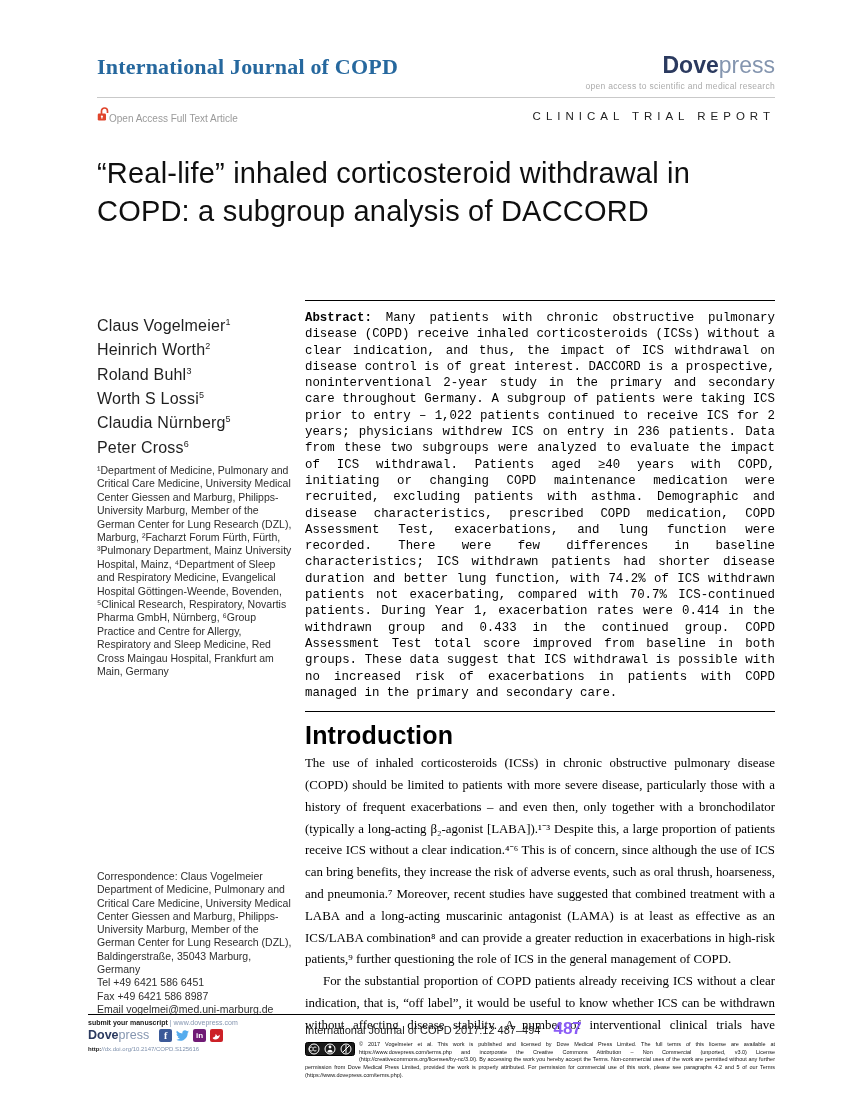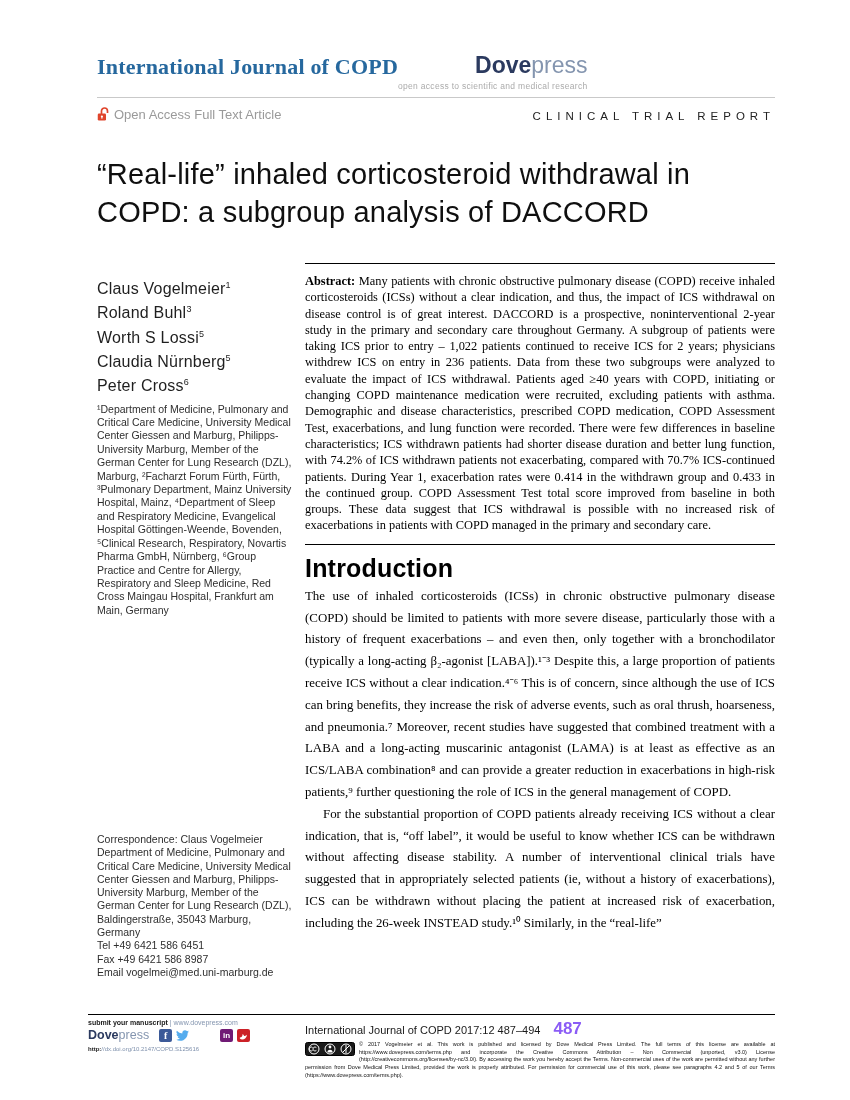--- a/index.html
+++ b/index.html
@@ -2,69 +2,69 @@
 <html><head>
 <meta charset="utf-8">
 <style>
   * { margin:0; padding:0; box-sizing:border-box; }
   html,body { width:850px; height:1100px; background:#ffffff; }
   .page { position:relative; width:850px; height:1100px; background:#fff; overflow:hidden;
           font-family:"Liberation Sans", sans-serif; color:#111; }
   .content { position:absolute; left:97px; width:678px; top:0; }
 
   
-  .masthead { display:flex; justify-content:flex-start; align-items:flex-start; margin-top:54px; }
+  .masthead { display:flex; justify-content:space-between; align-items:flex-start; margin-top:54px; }
   .journal-name { font-family:"Liberation Serif", serif; font-weight:700; font-size:22px; color:#26689E; letter-spacing:0.2px; }
   .publisher { text-align:right; }
   .dovepress { font-size:23px; line-height:1; }
   .dove { color:#2B3A5F; font-weight:700; }
   .press { color:#8495AF; font-weight:400; }
   .tagline { font-size:8.5px; color:#ABABAB; margin-top:4px; letter-spacing:0.3px; }
   .masthead-rule { border-top:1px solid #C9C9C9; margin-top:6px; }
 
   
   .badge-row { display:flex; justify-content:space-between; align-items:center; margin-top:9px; }
-  .open-access { display:flex; align-items:flex-start; gap:5px; font-size:13px; color:#9a9a9a; }
+  .open-access { display:flex; align-items:flex-end; font-size:10px; color:#9a9a9a; }
   .article-type { font-size:11.5px; letter-spacing:5px; color:#222; }
 
   
   .page-title { margin-top:30px; font-size:29px; line-height:38px; font-weight:400; color:#0f0f0f; letter-spacing:0.2px; }
 
   
-  .main { display:flex; margin-top:32px; height:729px; position:relative; overflow:hidden; }
+  .main { display:flex; margin-top:70px; height:729px; position:relative; overflow:hidden; }
   .left-col { width:198px; flex:none; position:relative; padding-top:12px; }
   .right-col { flex:1; margin-left:10px; border-top:1px solid #000; padding-top:9px; }
 
   .authors { font-size:16px; line-height:21px; color:#1f1f1f; letter-spacing:0.2px; }
   .author sup { font-size:9px; }
   .affiliations { margin-top:6px; font-size:10.5px; line-height:13.4px; color:#2e2e2e; }
   .correspondence { position:absolute; top:570px; left:0; width:100%; font-size:10.5px; line-height:13.3px; color:#2e2e2e; }
   .correspondence div { margin:0; }
 
-  .abstract, .keywords { font-family:Liberation Serif, serif; font-size:12.4px; line-height:16.3px; text-align:justify; color:#000; }
+  .abstract, .keywords { font-family:Liberation Mono, monospace; font-size:12.4px; line-height:16.3px; text-align:justify; color:#000; }
   .abstract b, .keywords b { font-weight:700; }
   .section-divider { border-top:1px solid #000; margin-top:10px; }
   .intro-heading { font-size:25px; font-weight:700; color:#000; margin-top:9px; letter-spacing:0.2px; }
   .body-text { font-family:Liberation Serif, serif; font-size:12.9px; line-height:21.8px; text-align:justify; color:#000; margin-top:3px; }
   .body-text.indent { text-indent:18px; margin-top:0; }
 
   
   .footer { position:absolute; left:88px; right:75px; top:1014px; border-top:1px solid #000; padding-top:4px; }
   .footer-row { display:flex; }
   .f-left { width:217px; flex:none; }
   .submit-line { font-size:7px; color:#1a1a1a; }
   .submit-line .lbl { font-weight:700; }
   .submit-line .sep { color:#8495AF; padding:0 2px; }
   .submit-line .url { color:#8495AF; }
   .f-logo-row { display:flex; align-items:center; gap:4px; margin-top:3px; }
   .f-dovepress { font-size:12.5px; line-height:1; margin-right:6px; }
   .social { width:13px; height:13px; border-radius:2px; display:flex; align-items:center; justify-content:center; }
   .social.fb { background:#3B5998; color:#fff; font-size:10px; font-weight:700; font-family:"Liberation Serif", serif; }
   .social.tw { background:transparent; }
-  .social.li { background:#701a75; color:#fff; font-size:8px; font-weight:700;margin-left:27px; }
+  .social.li { background:#701a75; color:#fff; font-size:8px; font-weight:700; }
   .social.dv { background:#CC2127; }
   .doi { font-size:6px; margin-top:4px; color:#7E90AC; }
   .doi b { color:#1a1a1a; }
   .f-right { flex:1; }
   .cit-row { display:flex; justify-content:flex-start; align-items:baseline; }
   .citation { font-size:11px; color:#1a1a1a; }
   .pageno { font-size:17px; font-weight:700; color:#8b5cf6;margin-left:13px; }
   .license { margin-top:2px; font-size:5.5px; line-height:1.4; color:#111; text-align:justify; }
   .cc-badge { float:left; margin:1px 4px 0 0; }
 </style>
@@ -97,20 +97,21 @@
       </div>
       <div class="article-type">CLINICAL TRIAL REPORT</div>
     </div>
 
     <h1 class="page-title">“Real-life” inhaled corticosteroid withdrawal in COPD: a subgroup analysis of DACCORD</h1>
 
     <div class="main">
       <div class="left-col">
         <div class="authors">
           <div class="author"><span>Claus Vogelmeier</span><sup>1</sup></div>
+          <div class="author"><span>Heinrich Worth</span><sup>2</sup></div>
           <div class="author"><span>Roland Buhl</span><sup>3</sup></div>
           <div class="author"><span>Worth S Lossi</span><sup>5</sup></div>
           <div class="author"><span>Claudia Nürnberg</span><sup>5</sup></div>
           <div class="author"><span>Peter Cross</span><sup>6</sup></div>
         </div>
         <div class="affiliations">¹Department of Medicine, Pulmonary and Critical Care Medicine, University Medical Center Giessen and Marburg, Philipps-University Marburg, Member of the German Center for Lung Research (DZL), Marburg, ²Facharzt Forum Fürth, Fürth, ³Pulmonary Department, Mainz University Hospital, Mainz, ⁴Department of Sleep and Respiratory Medicine, Evangelical Hospital Göttingen-Weende, Bovenden, ⁵Clinical Research, Respiratory, Novartis Pharma GmbH, Nürnberg, ⁶Group Practice and Centre for Allergy, Respiratory and Sleep Medicine, Red Cross Maingau Hospital, Frankfurt am Main, Germany</div>
         <div class="correspondence">
           <div>Correspondence: Claus Vogelmeier</div>
           <div>Department of Medicine, Pulmonary and Critical Care Medicine, University Medical Center Giessen and Marburg, Philipps-University Marburg, Member of the German Center for Lung Research (DZL), Baldingerstraße, 35043 Marburg, Germany</div>
           <div>Tel +49 6421 586 6451</div>

